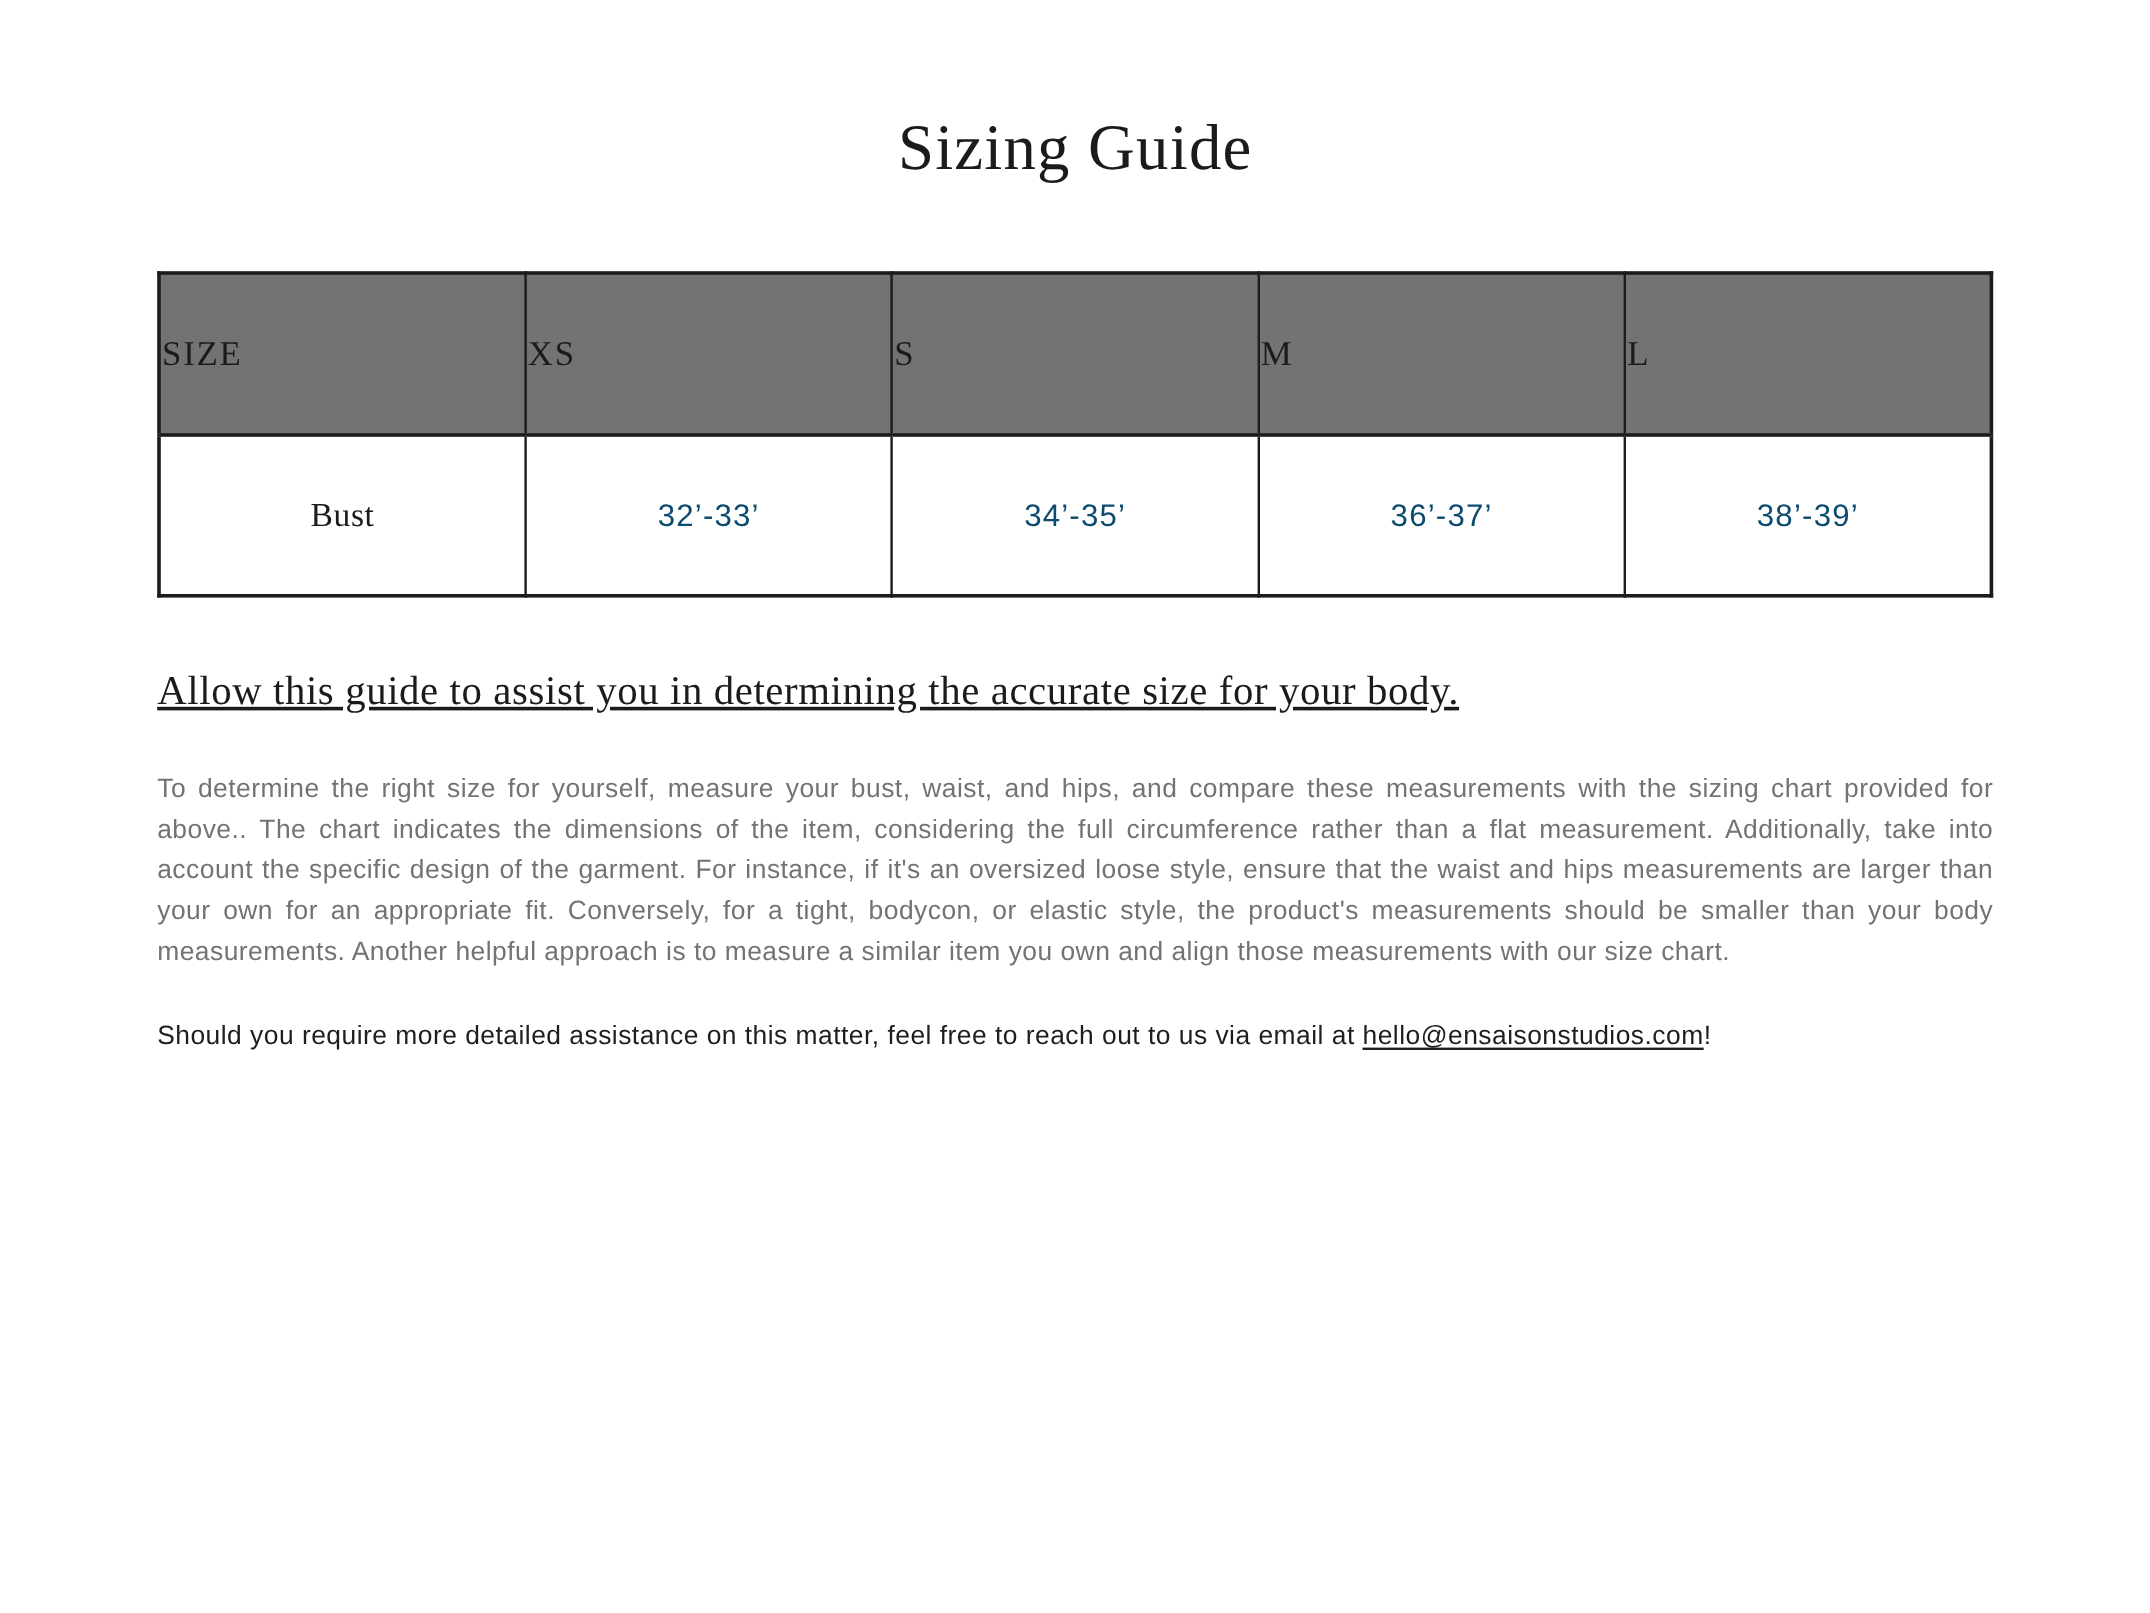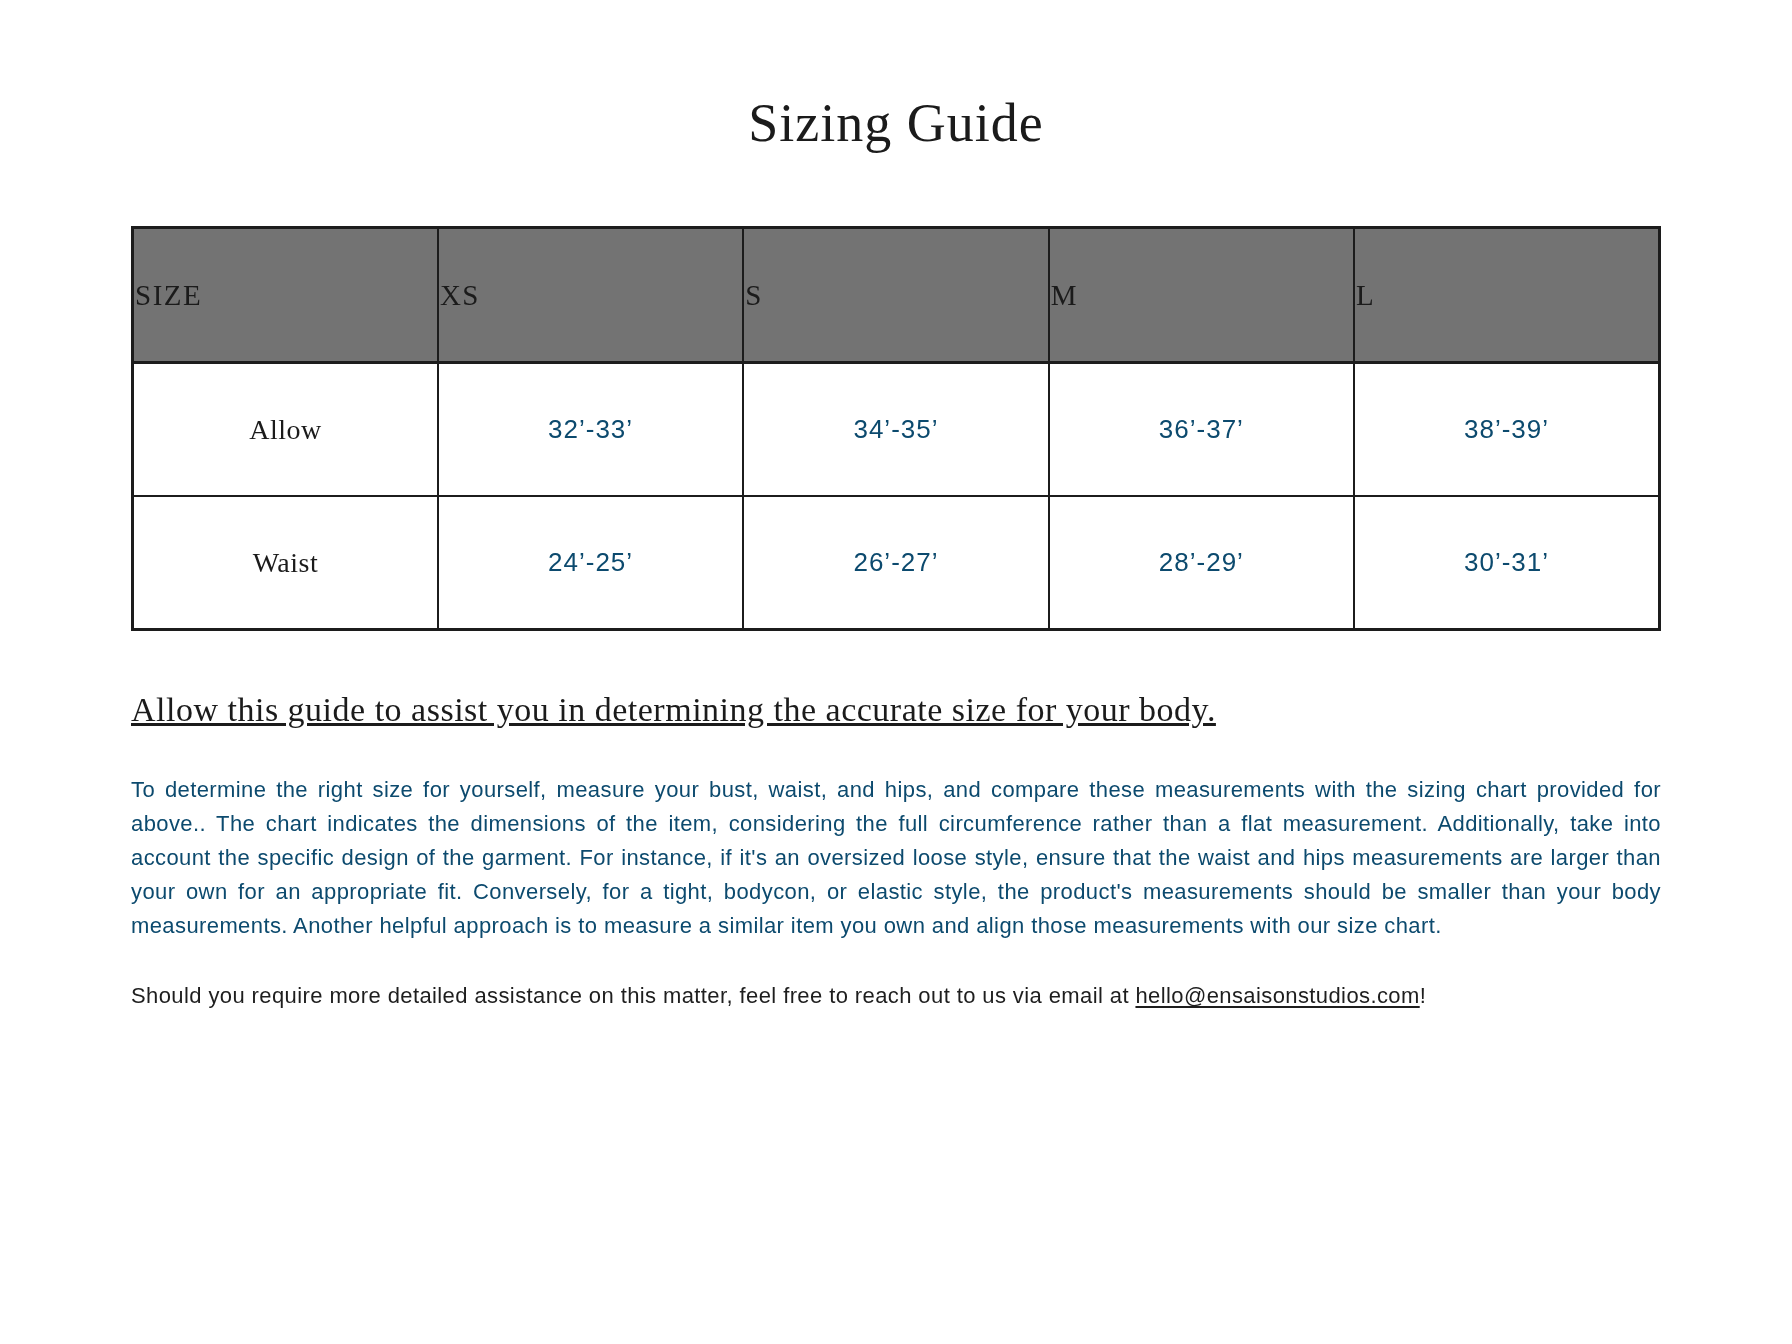--- a/index.html
+++ b/index.html
@@ -75,21 +75,21 @@
     letter-spacing: 0.5px;
     color: #1b1b1b;
     text-decoration: underline;
   }
   .body-text {
     margin: 44px 0 0 0;
     font-size: 22px;
     line-height: 34px;
     letter-spacing: 0.4px;
     text-align: justify;
-    color: #0c4a6e;
+    color: #737373;
   }
   .contact {
     margin: 36px 0 0 0;
     font-size: 22px;
     line-height: 34px;
     letter-spacing: 0.4px;
     color: #1e1e1e;
   }
   .email-link {
     color: inherit;
@@ -111,32 +111,25 @@
       <tr>
         <th>SIZE</th>
         <th>XS</th>
         <th>S</th>
         <th>M</th>
         <th>L</th>
       </tr>
     </thead>
     <tbody>
       <tr>
-        <td class="row-label">Allow</td>
+        <td class="row-label">Bust</td>
         <td>32’-33’</td>
         <td>34’-35’</td>
         <td>36’-37’</td>
         <td>38’-39’</td>
-      </tr>
-      <tr>
-        <td class="row-label">Waist</td>
-        <td>24’-25’</td>
-        <td>26’-27’</td>
-        <td>28’-29’</td>
-        <td>30’-31’</td>
       </tr>
     </tbody>
   </table>
 
   <h2 class="subheading">Allow this guide to assist you in determining the accurate size for your body.</h2>
 
   <p class="body-text">To determine the right size for yourself, measure your bust, waist, and hips, and compare these measurements with the sizing chart provided for above.. The chart indicates the dimensions of the item, considering the full circumference rather than a flat measurement. Additionally, take into account the specific design of the garment. For instance, if it's an oversized loose style, ensure that the waist and hips measurements are larger than your own for an appropriate fit. Conversely, for a tight, bodycon, or elastic style, the product's measurements should be smaller than your body measurements. Another helpful approach is to measure a similar item you own and align those measurements with our size chart.</p>
 
   <p class="contact"><span>Should you require more detailed assistance on this matter, feel free to reach out to us via email at </span><a class="email-link">hello@ensaisonstudios.com</a><span>!</span></p>
 

